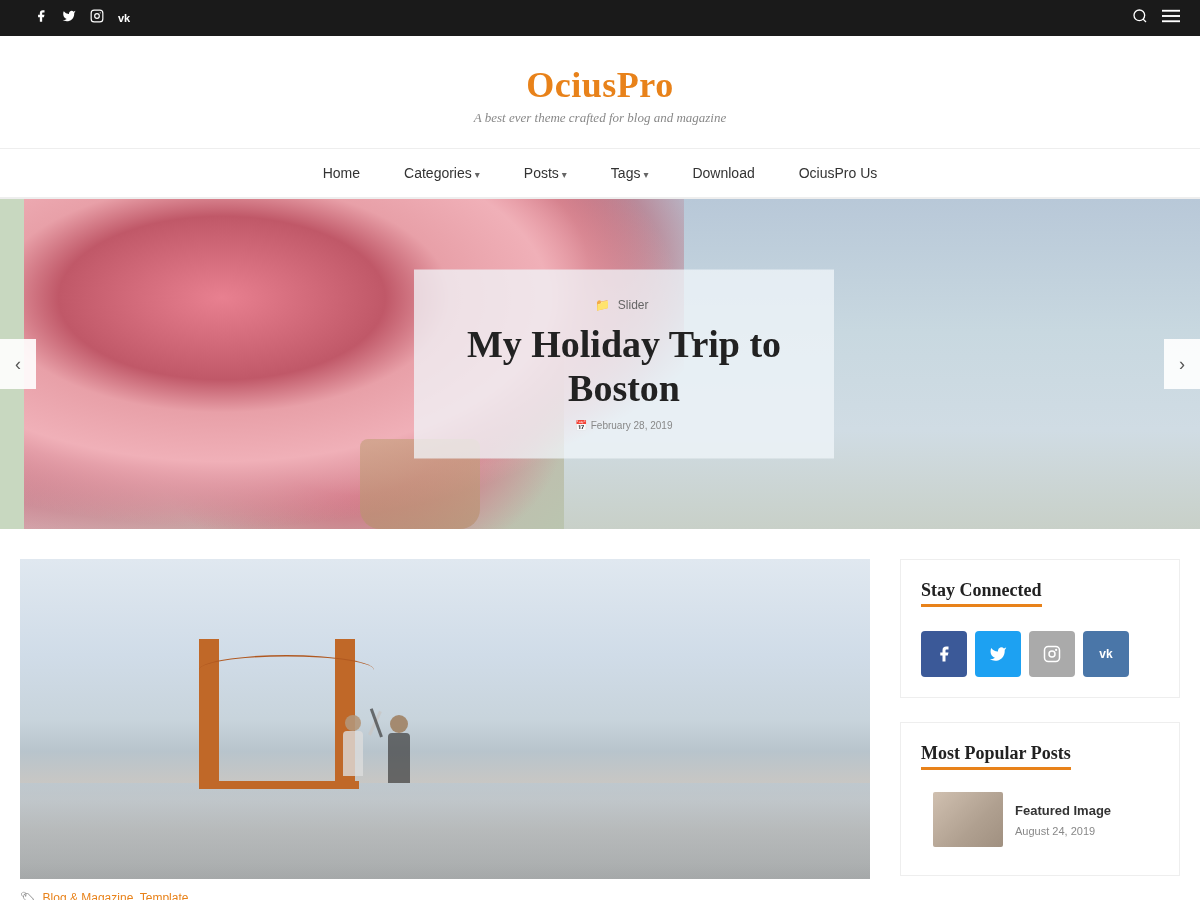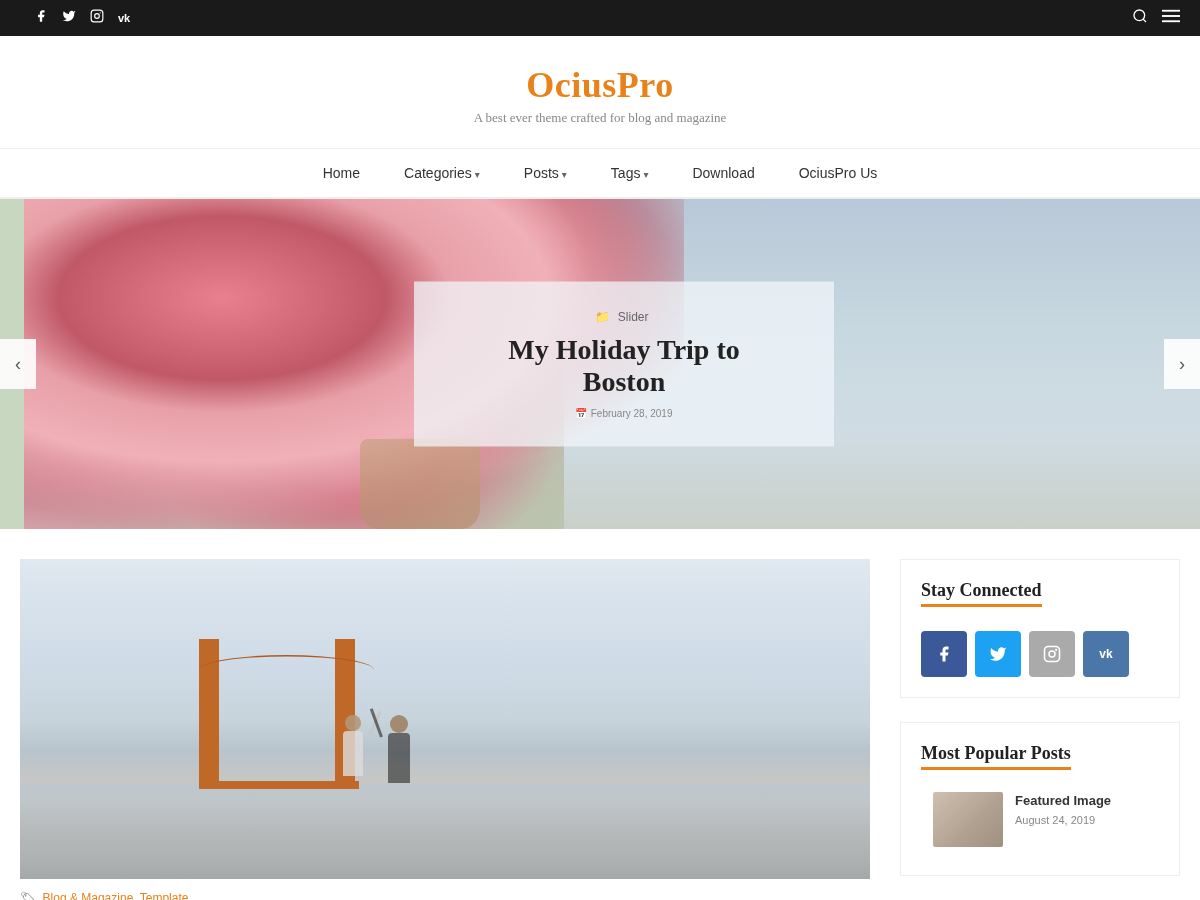--- a/index.html
+++ b/index.html
@@ -29,20 +29,21 @@
       font-family: Georgia, serif;
       font-size: 36px;
       color: #e8821a;
       font-weight: bold;
       letter-spacing: 0.5px;
     }
     #site-tagline {
       font-size: 13px;
       color: #888;
       margin-top: 4px;
+      font-style: italic;
     }
 
     
     #nav {
       border-bottom: 2px solid #eee;
       display: flex;
       justify-content: center;
       padding: 0;
     }
     #nav ul {
@@ -111,21 +112,21 @@
       width: 420px;
     }
     .slider-category {
       font-size: 12px;
       color: #666;
       margin-bottom: 10px;
       font-family: Arial, sans-serif;
     }
     .slider-category span { margin-right: 4px; }
     .slider-title {
-      font-size: 28px;
+      font-size: 38px;
       font-weight: bold;
       color: #222;
       margin-bottom: 10px;
       font-family: Georgia, serif;
     }
     .slider-date {
       font-size: 10px;
       color: #888;
       font-family: Arial, sans-serif;
     }
@@ -226,21 +227,21 @@
     }
     .social-btn-facebook { background: #3b5998; }
     .social-btn-twitter { background: #1da1f2; }
     .social-btn-instagram { background: #aaa; }
     .social-btn-vk { background: #4a76a8; }
 
     
     .popular-post-item {
       display: flex;
       gap: 12px;
-      align-items: flex-start;
+      align-items: center;
       padding: 8px 12px;
     }
     .popular-post-thumb {
       width: 70px;
       height: 55px;
       flex-shrink: 0;
       background: linear-gradient(135deg, #c8d4dc 0%, #b8c4cc 100%);
       border-radius: 2px;
       overflow: hidden;
       position: relative;

